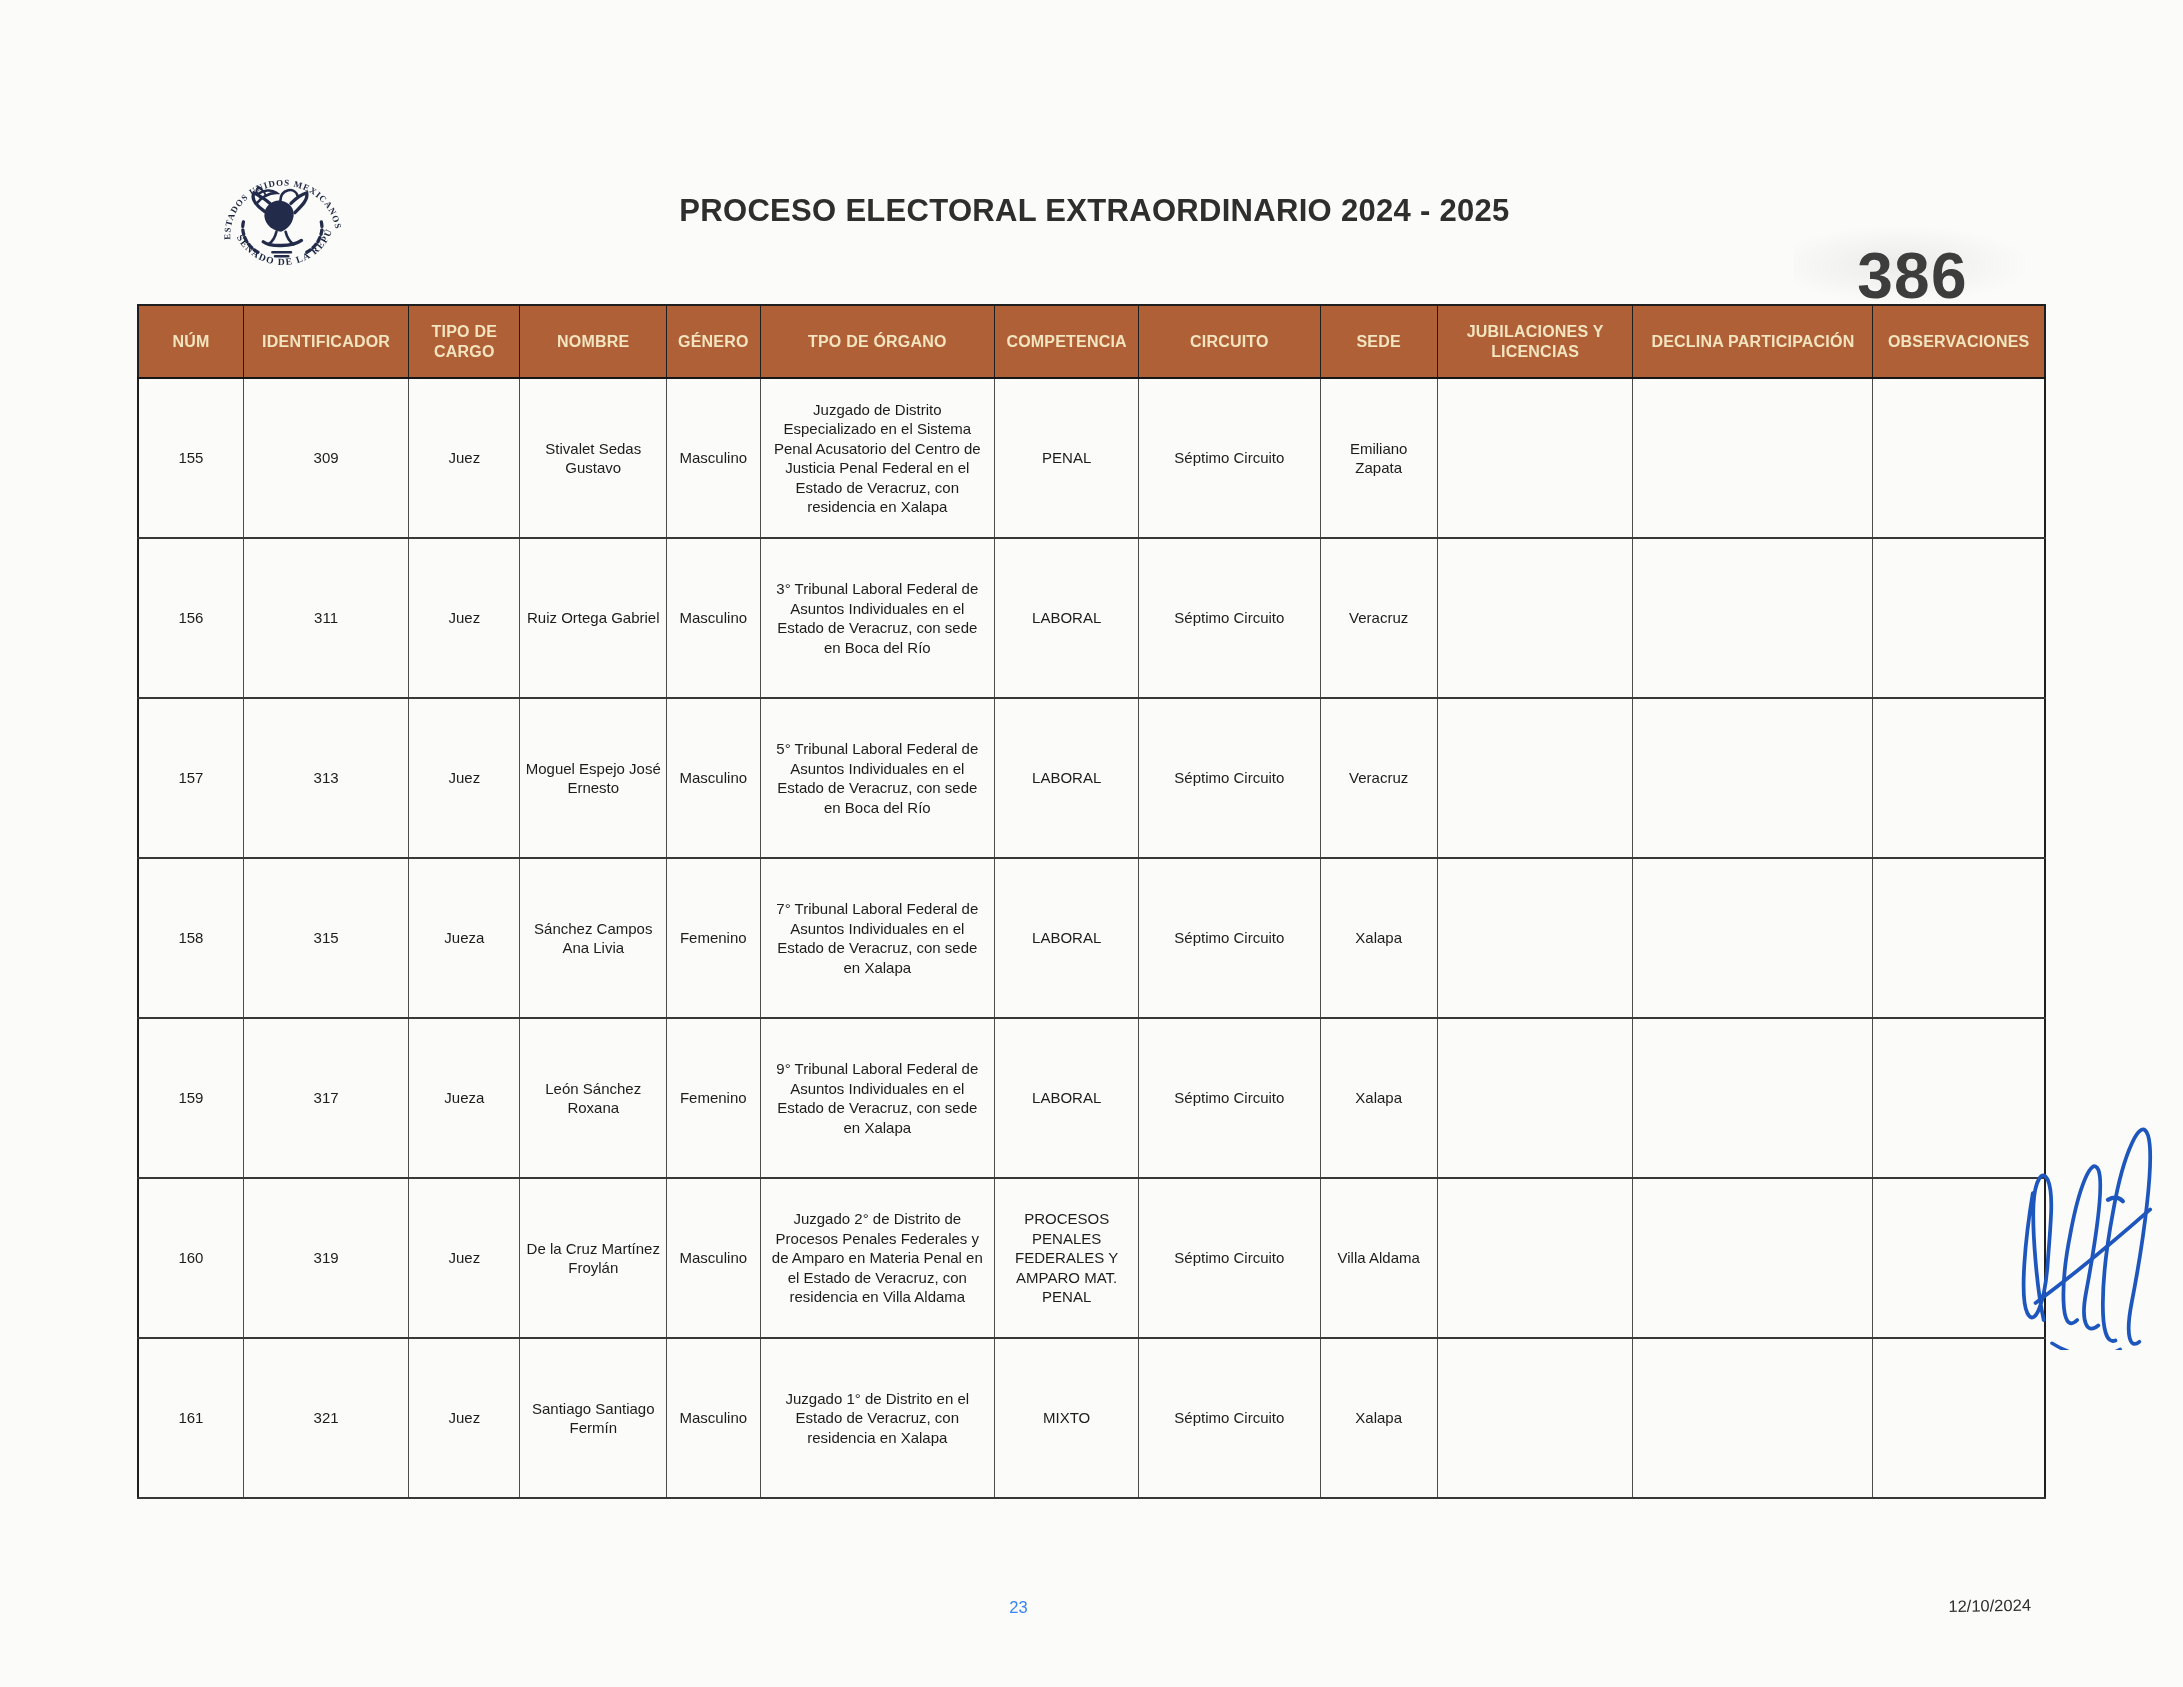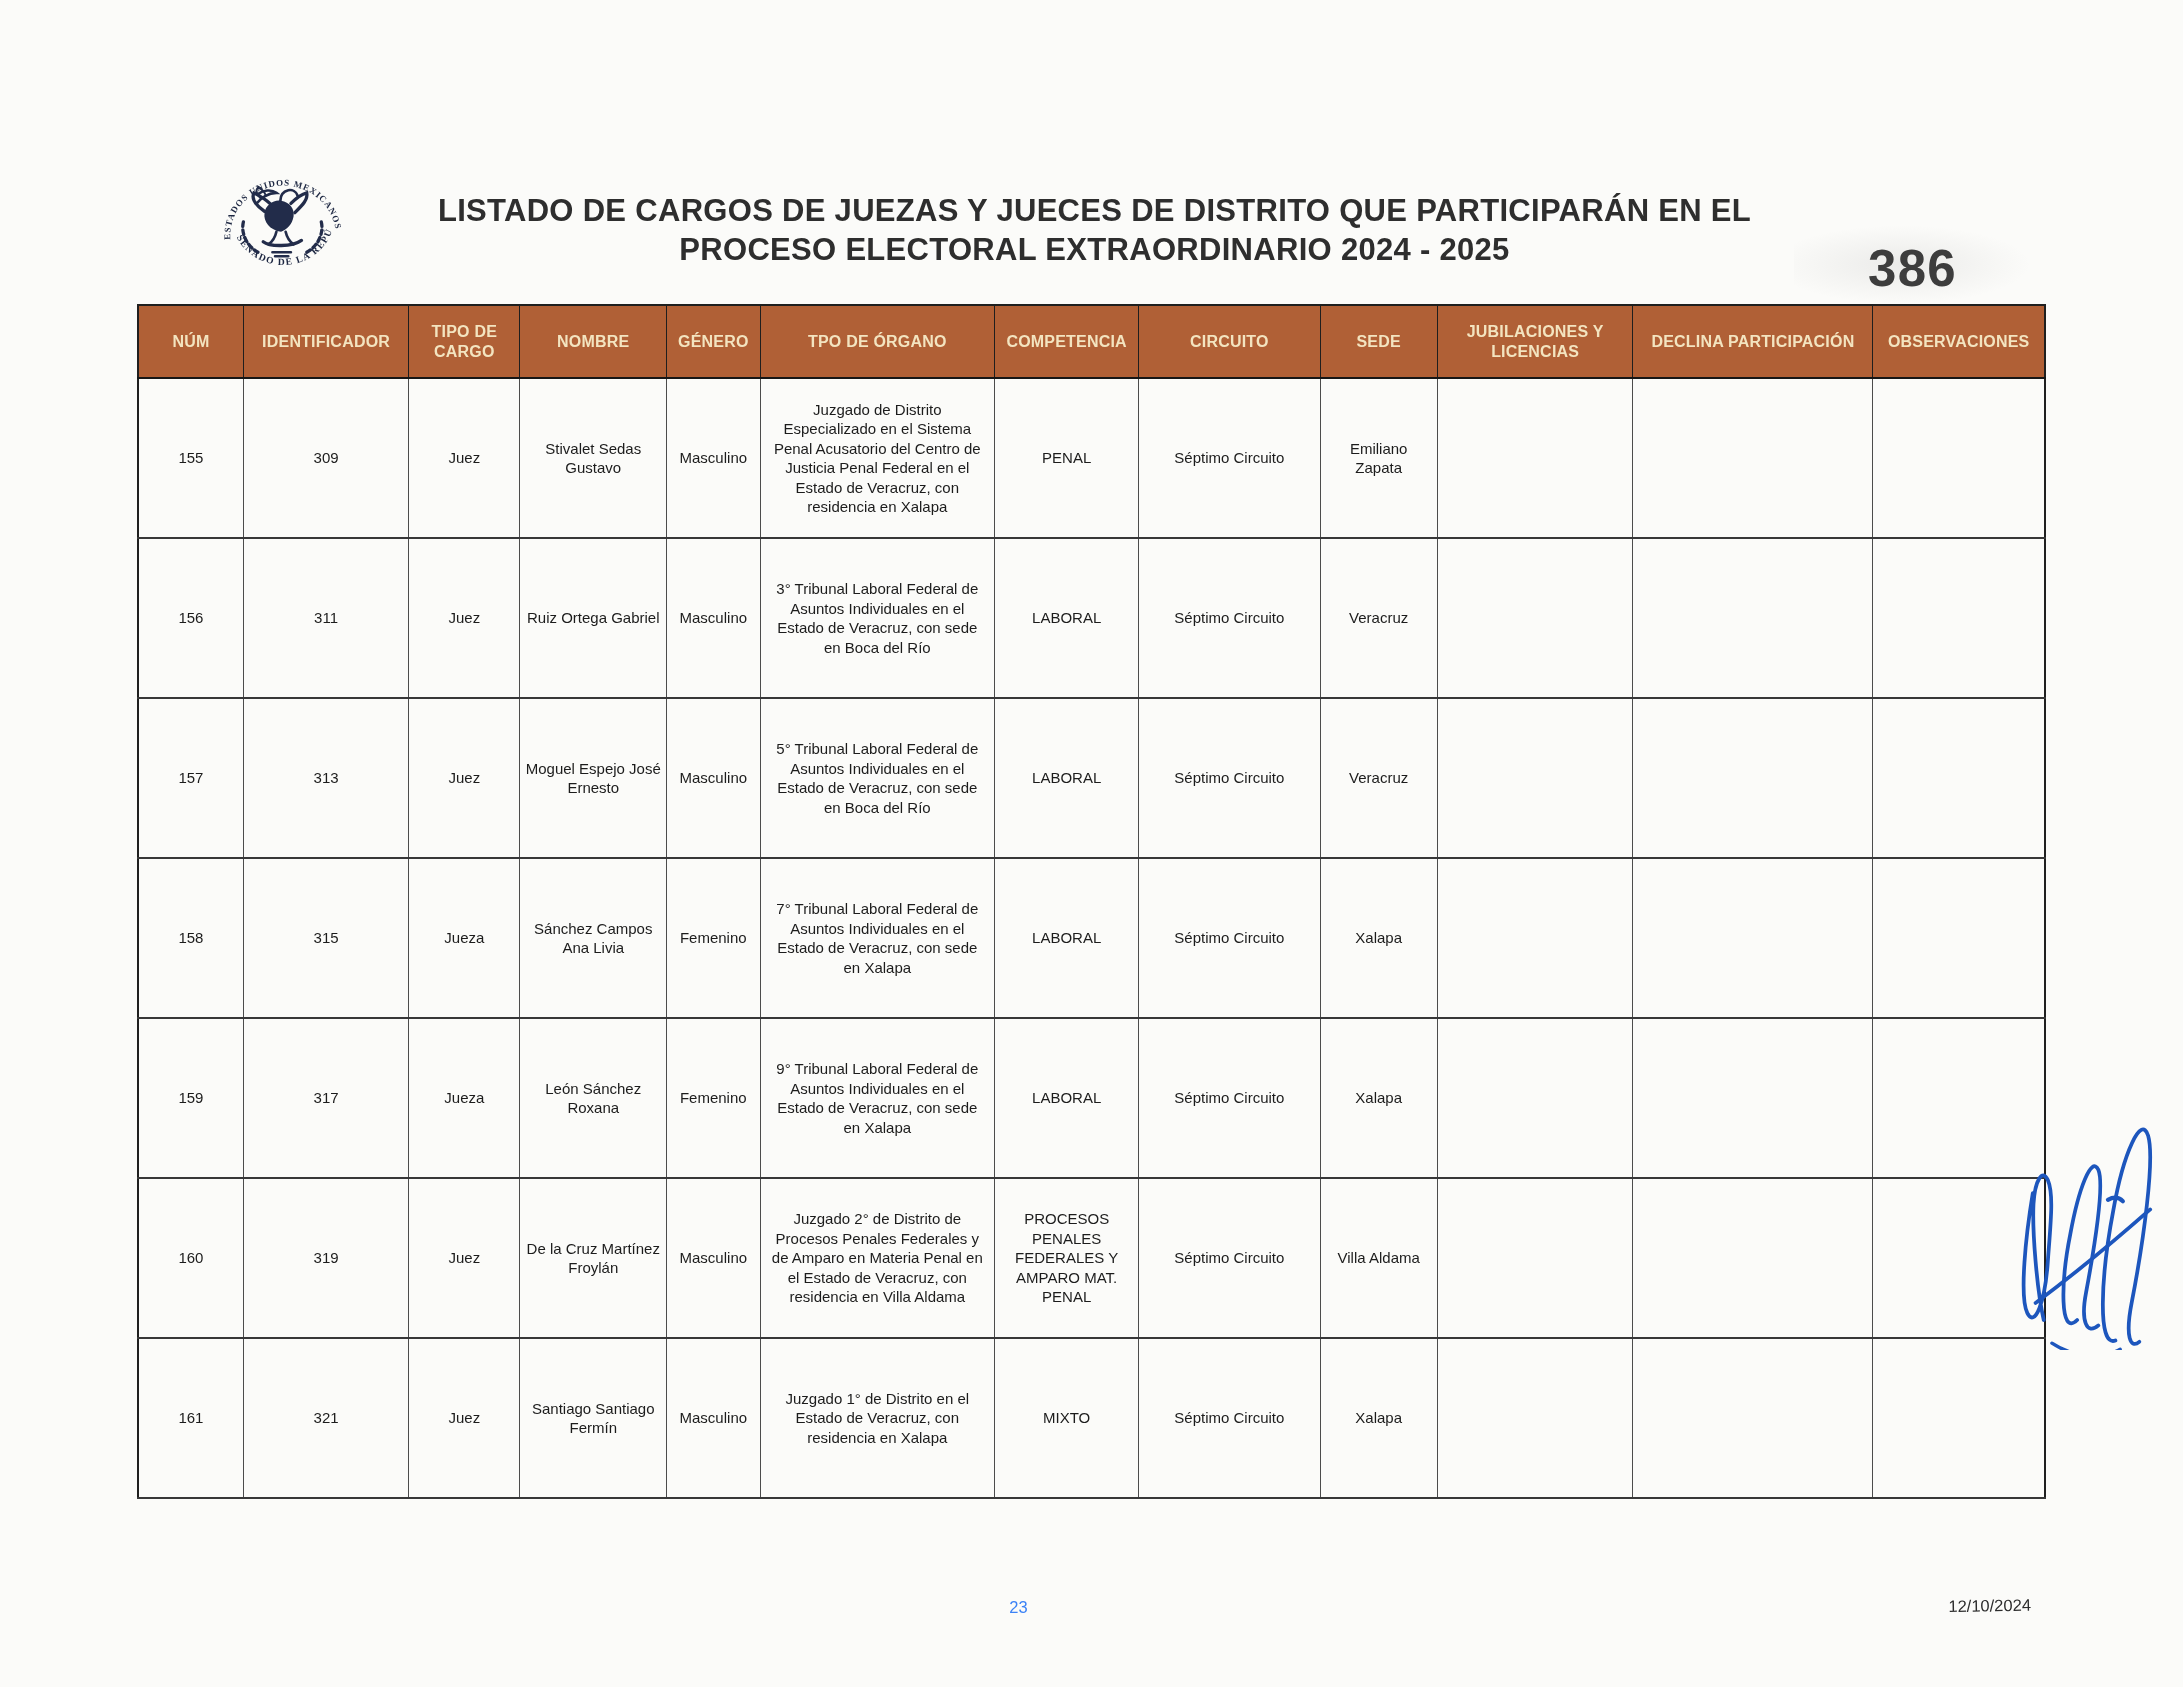--- a/index.html
+++ b/index.html
@@ -16,21 +16,21 @@
   
   .seal{position:absolute;left:217px;top:169px;width:132px;height:119px;}
   .title-block{
     position:absolute;left:370px;top:191px;width:1449px;
     text-align:center;font-weight:bold;color:#2e2e2e;
     font-size:31px;line-height:39px;letter-spacing:0.3px;
   }
   .sheet-number{
     position:absolute;left:1833px;top:239px;width:159px;
     text-align:center;
-    font-size:51px;font-weight:bold;color:#3d3d3d;letter-spacing:1.3px;
+    font-size:64px;font-weight:bold;color:#3d3d3d;letter-spacing:1.3px;
   }
   .sheet-shadow{
     position:absolute;left:1794px;top:225px;width:238px;height:79px;
     background:radial-gradient(ellipse at 45% 50%, rgba(120,120,120,.12), rgba(120,120,120,0) 70%);
   }
 
   
   .roster{
     position:absolute;left:137px;top:304px;width:1909px;
     border-collapse:collapse;table-layout:fixed;
@@ -99,21 +99,20 @@
       <path d="M66,44 C60,38 58,32 62,28 C68,30 72,34 74,40" stroke-width="3"></path>
       <path d="M90,95 C88,104 84,110 78,114 M104,95 C106,104 110,110 116,114" stroke-width="4"></path>
       <path d="M70,110 C80,118 114,118 128,108" stroke-width="5"></path>
       <path d="M40,80 C36,96 44,116 62,126" stroke-width="5" stroke-dasharray="7 5"></path>
       <path d="M158,80 C162,96 154,116 136,126" stroke-width="5" stroke-dasharray="7 5"></path>
       <path d="M84,126 L112,126 M88,132 L108,132" stroke-width="4"></path>
     </g>
   </svg>
 
   <div class="title-block">
-    <div>LISTADO DE CARGOS DE JUEZAS Y JUECES DE DISTRITO QUE PARTICIPARÁN EN EL</div>
     <div>PROCESO ELECTORAL EXTRAORDINARIO 2024 - 2025</div>
   </div>
 
   <div class="sheet-shadow"></div>
   <div class="sheet-number">386</div>
 
   <table class="roster">
     <thead>
       <tr id="header-row">
           <th style="width: 5.3%;">NÚM</th>

